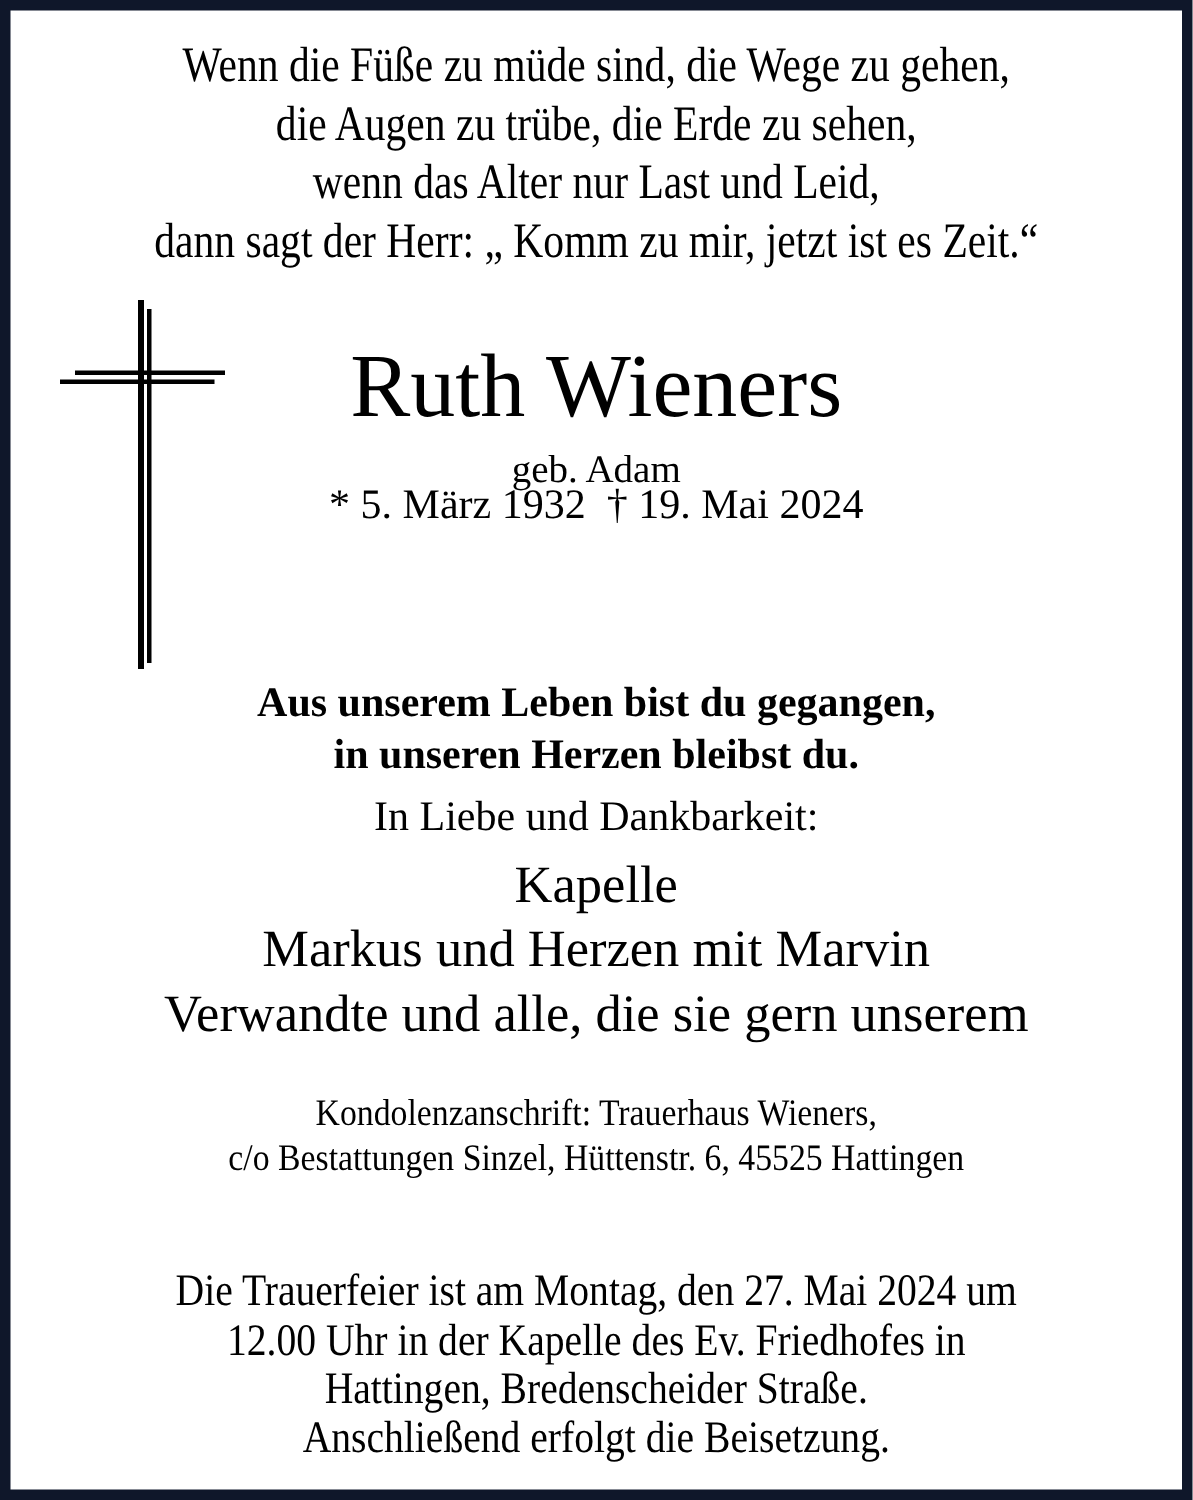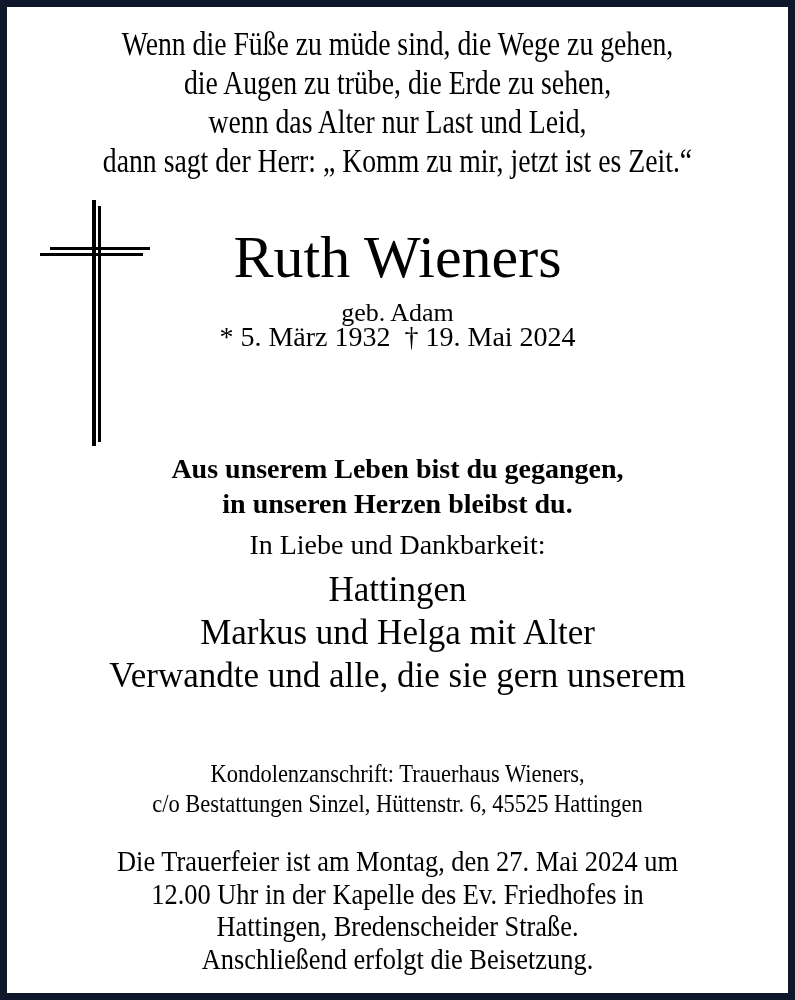--- a/index.html
+++ b/index.html
@@ -20,21 +20,21 @@
     .verse .inner { transform: scaleX(0.84); transform-origin: center top; }
 
     .name { top: 214px; font-size: 60px; line-height: 72px; }
     .maiden { top: 290px; font-size: 26px; line-height: 32px; }
     .dates { top: 312px; font-size: 28px; line-height: 36px; }
 
     .farewell { top: 444px; font-size: 28px; line-height: 35px; font-weight: bold; }
     .intro { top: 520px; font-size: 28px; line-height: 36px; }
     .family { top: 561px; font-size: 35px; line-height: 43px; }
 
-    .condolence { top: 752px; font-size: 25px; line-height: 30px; }
+    .condolence { top: 721px; font-size: 25px; line-height: 30px; }
     .condolence .inner { transform: scaleX(0.9); transform-origin: center top; }
 
     .service { top: 838px; font-size: 30px; line-height: 32.5px; text-align: center; }
     .service .inner { transform: scaleX(0.88); transform-origin: center top; }
 
     .cross { position: absolute; left: 0; top: 0; }
     .cross .bar { position: absolute; background: #000000; }
   </style>
 </head>
 <body>
@@ -63,22 +63,22 @@
     <span style="white-space:pre;">* 5. März 1932  † 19. Mai 2024</span>
   </div>
 
   <div class="block farewell">
     <span class="line">Aus unserem Leben bist du gegangen,</span>
     <span class="line">in unseren Herzen bleibst du.</span>
   </div>
 
   <div class="block intro">In Liebe und Dankbarkeit:</div>
   <div class="block family">
-    <span class="line">Hattingen</span>
-    <span class="line">Markus und Helga mit Alter</span>
+    <span class="line">Kapelle</span>
+    <span class="line">Markus und Herzen mit Marvin</span>
     <span class="line">Verwandte und alle, die sie gern unserem</span>
   </div>
 
   <div class="block condolence">
     <div class="inner">
       <span class="line">Kondolenzanschrift: Trauerhaus Wieners,</span>
       <span class="line">c/o Bestattungen Sinzel, Hüttenstr. 6, 45525 Hattingen</span>
     </div>
   </div>
 

